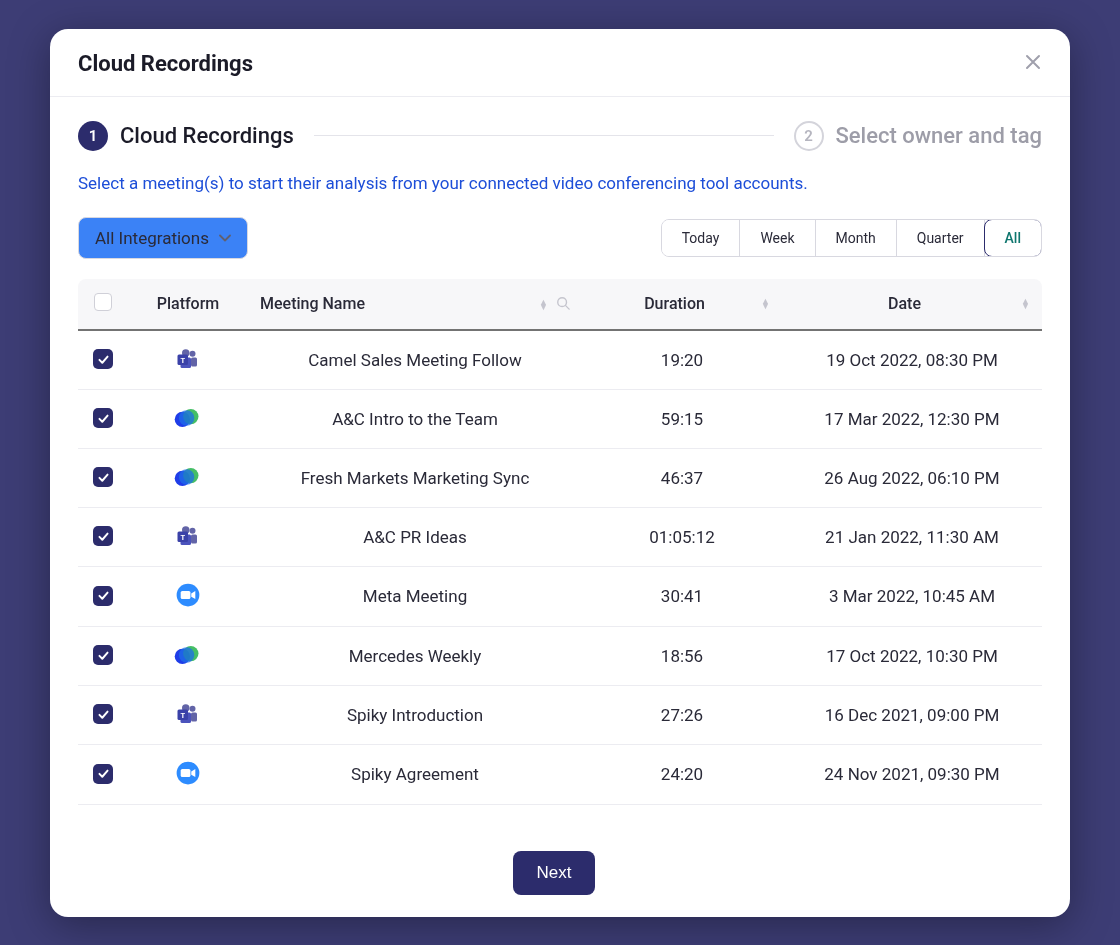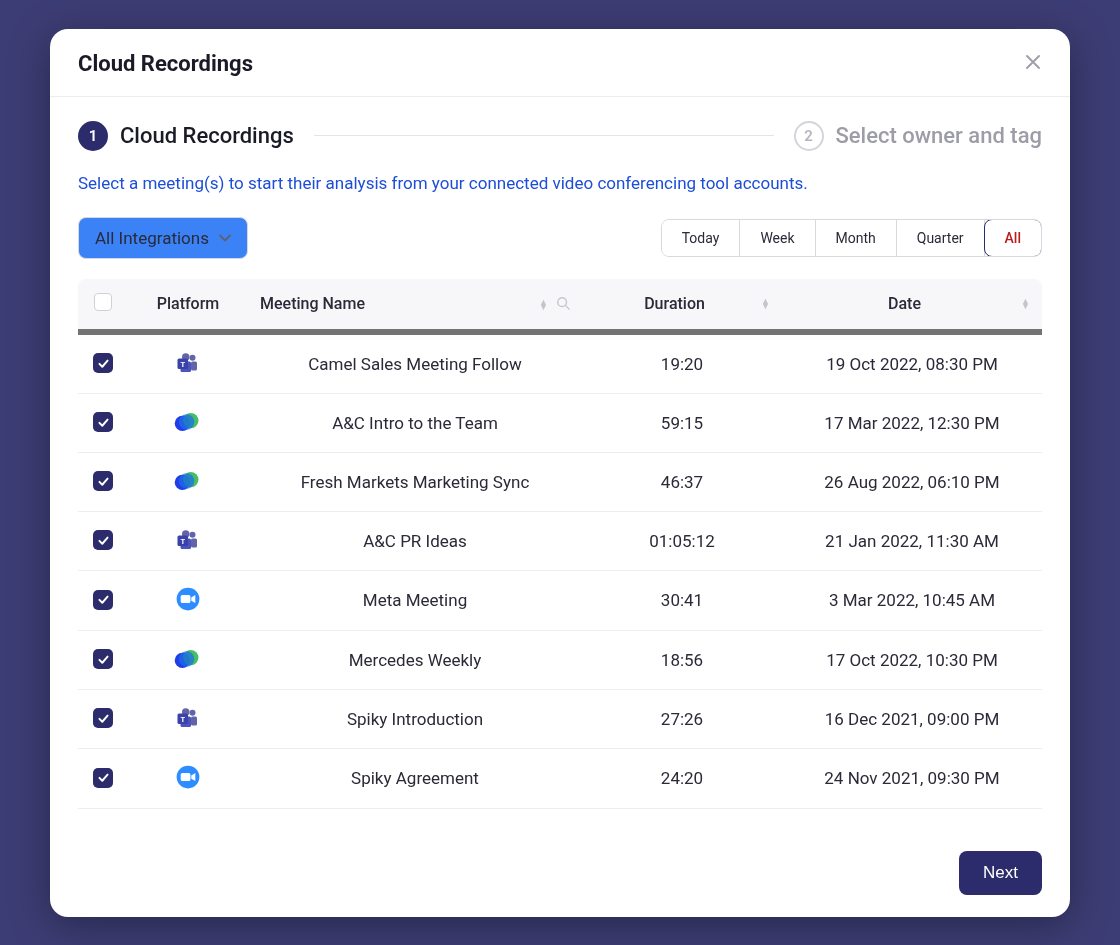--- a/index.html
+++ b/index.html
@@ -129,41 +129,41 @@
     font-size: 14px;
     color: #2a2a38;
     border-right: 1px solid #d8d8e0;
     cursor: pointer;
     background: #fff;
   }
   .time-filter:last-child { border-right: none; }
   .time-filter.active {
     border: 1.5px solid #2c2c6c;
     border-radius: 8px;
-    color: #b91c1c;
+    color: #0f766e;
     font-weight: 500;
     margin: -1px;
   }
   .table-wrap {
     flex: 1;
     overflow: hidden;
     border-radius: 8px;
   }
   table {
     width: 100%;
     border-collapse: collapse;
   }
   thead th {
     background: #f7f7f9;
     font-size: 16px;
     font-weight: 500;
     color: #2a2a38;
     text-align: left;
     padding: 14px 12px;
-    border-bottom: 6px solid #737373;
+    border-bottom: 2px solid #737373;
     position: relative;
   }
   thead th .sort-icons {
     display: inline-flex;
     flex-direction: column;
     gap: 0;
     margin-left: 6px;
     vertical-align: middle;
     line-height: 0.5;
     color: #c5c5ce;
@@ -212,21 +212,21 @@
   .platform-icon {
     display: inline-flex;
     width: 28px;
     height: 28px;
     align-items: center;
     justify-content: center;
   }
   .modal-footer {
     padding: 18px 28px 22px 16px;
     display: flex;
-    justify-content: flex-end;
+    justify-content: center;
   }
   .next-btn {
     background: #2c2c6c;
     color: #fff;
     border: none;
     border-radius: 8px;
     padding: 12px 24px;
     font-size: 17px;
     font-weight: 500;
     cursor: pointer;

